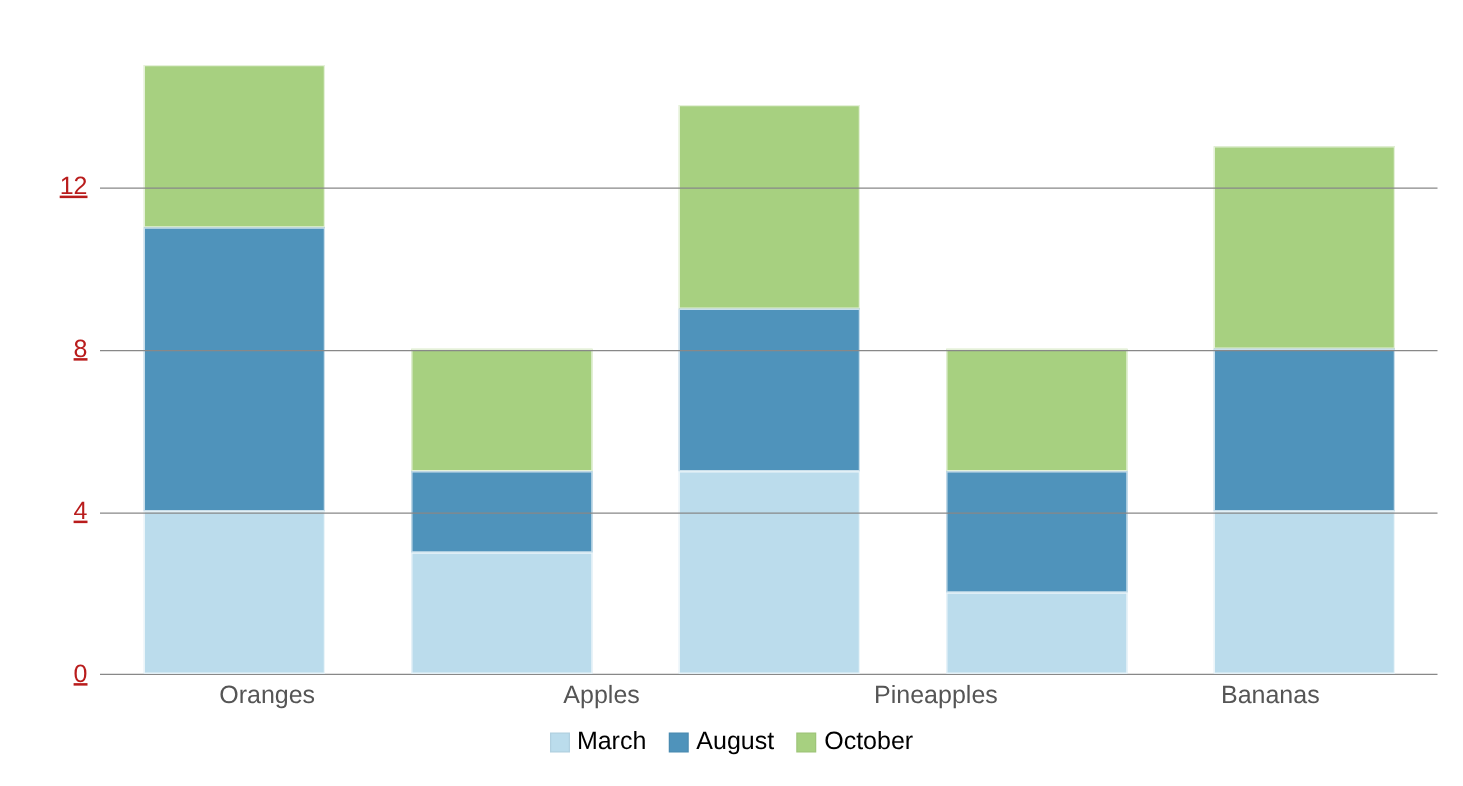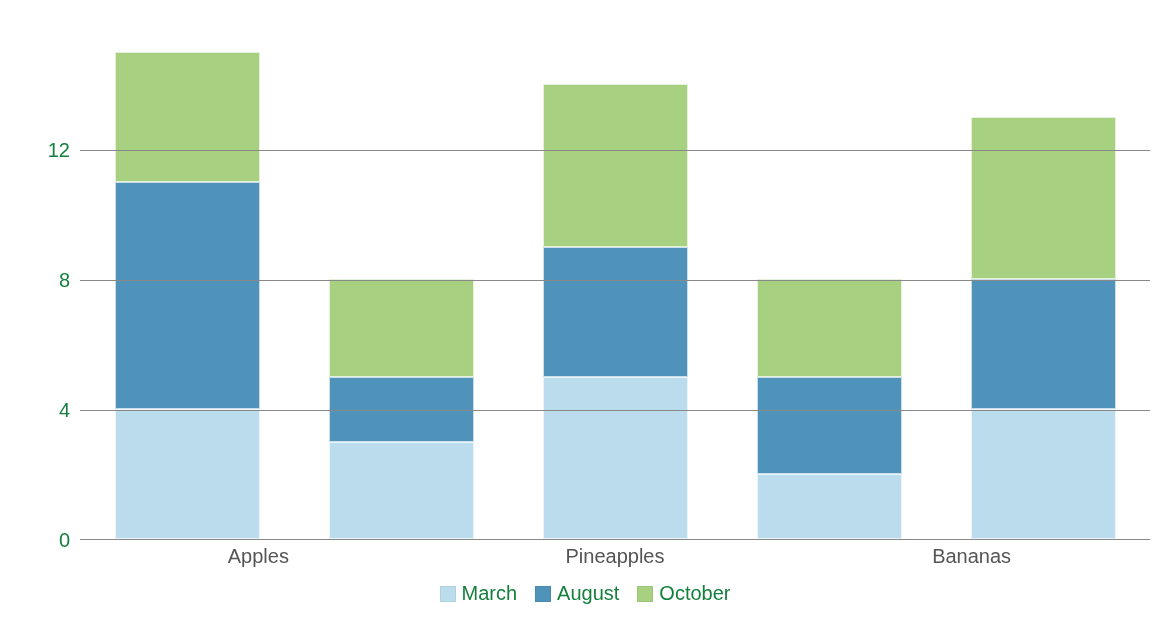--- a/index.html
+++ b/index.html
@@ -30,22 +30,23 @@
     left: 0;
     width: 100%;
     border-top: 1px solid #888;
   }
   .ytick {
     position: absolute;
     left: -50px;
     width: 40px;
     text-align: right;
     font-size: 20px;
-    color: #15803d;
+    color: #b91c1c;
     transform: translateY(-50%);
+    text-decoration: underline;
   }
   .bars {
     position: absolute;
     left: 0; top: 0; width: 100%; height: 100%;
     display: flex;
     flex-direction: row;
     align-items: flex-end;
     justify-content: space-around;
   }
   .bar-group {
@@ -76,21 +77,21 @@
   }
   .legend {
     position: absolute;
     left: 0;
     top: 582px;
     width: 1170px;
     display: flex;
     justify-content: center;
     gap: 18px;
     font-size: 20px;
-    color: #15803d;
+    color: #000000;
   }
   .legend-item {
     display: flex;
     align-items: center;
     gap: 6px;
   }
   .swatch {
     width: 16px;
     height: 16px;
     display: inline-block;
@@ -137,20 +138,21 @@
   <div class="ytick" style="top: 520px;">0</div>
       <div class="gridline" style="top: 390px;"></div>
       <div class="ytick" style="top: 390px;">4</div>
       <div class="gridline" style="top: 260px;"></div>
       <div class="ytick" style="top: 260px;">8</div>
       <div class="gridline" style="top: 130px;"></div>
       <div class="ytick" style="top: 130px;">12</div>
     </div>
 
   <div class="xlabels">
+    <div class="xlabel">Oranges</div>
     <div class="xlabel">Apples</div>
     <div class="xlabel">Pineapples</div>
     <div class="xlabel">Bananas</div>
   </div>
 
   <div class="legend">
     <div class="legend-item">
       <span class="swatch march"></span>
       <span>March</span>
     </div>

